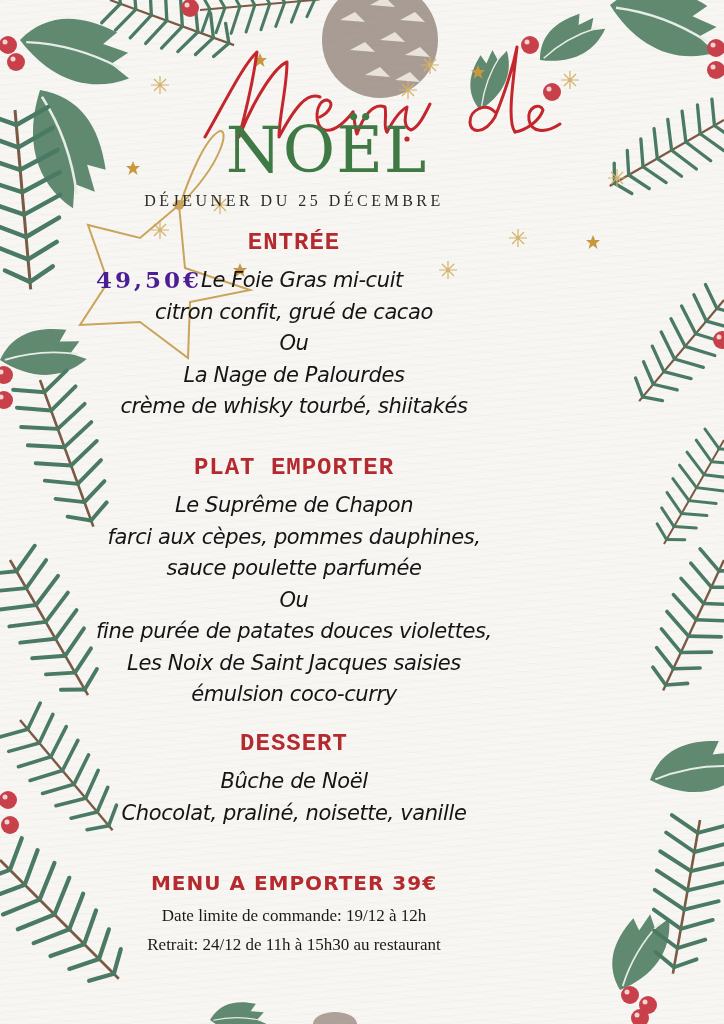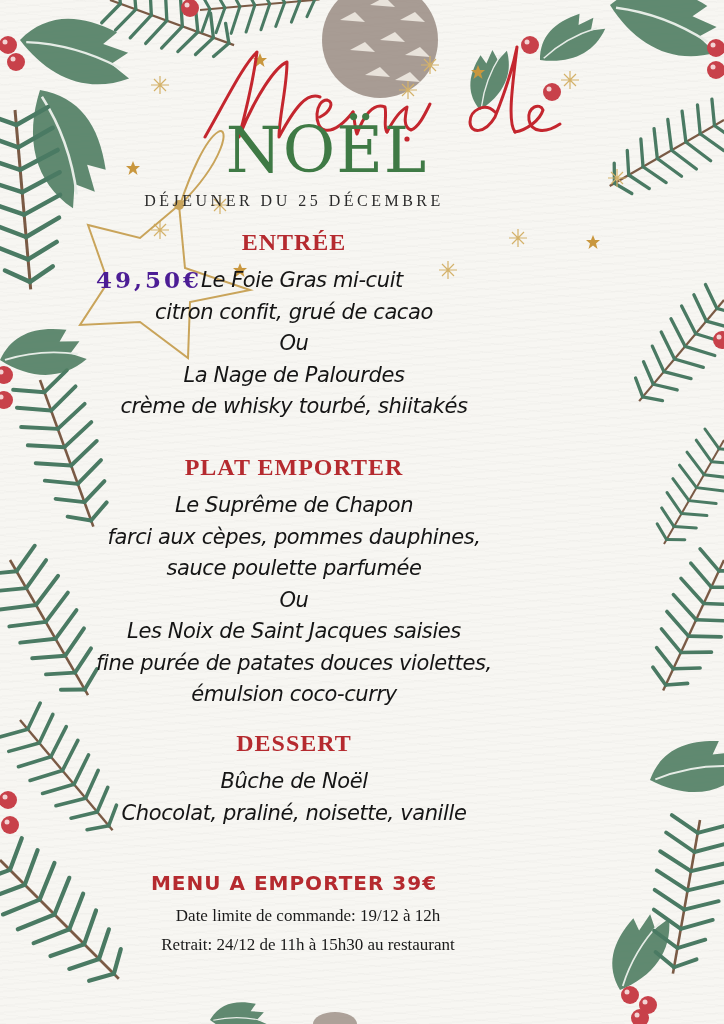--- a/index.html
+++ b/index.html
@@ -26,21 +26,21 @@
     .subtitle {
       top: 192px; font-family: "Liberation Serif", serif; font-size: 16px;
       letter-spacing: 3.5px; color: #2a2a2a;
     }
     .price {
       position: absolute; left: 96px; top: 266px;
       font-family: "DejaVu Serif", serif; font-weight: bold; font-size: 23px;
       letter-spacing: 3px; color: #4c1d95;
     }
     .section-title {
-      font-family: Liberation Serif, serif; font-weight: bold; font-size: 24px;
+      font-family: Liberation Mono, monospace; font-weight: bold; font-size: 24px;
       color: #b52a2f; letter-spacing: 1px;
     }
     .item {
       font-family: "DejaVu Sans", sans-serif; font-style: italic;
       font-size: 21px; color: #151515; line-height: 31.5px; letter-spacing: -0.4px;
     }
     .takeaway-title {
       font-family: "DejaVu Sans", sans-serif; font-weight: bold; font-size: 20px;
       color: #b52a2f; letter-spacing: 1px;
     }
@@ -211,29 +211,29 @@
     <div class="item">La Nage de Palourdes</div>
     <div class="item">crème de whisky tourbé, shiitakés</div>
   </div>
 
   <div class="center section-title" style="top:454px;">PLAT EMPORTER</div>
   <div class="center" style="top:490px;">
     <div class="item">Le Suprême de Chapon</div>
     <div class="item">farci aux cèpes, pommes dauphines,</div>
     <div class="item">sauce poulette parfumée</div>
     <div class="item">Ou</div>
+    <div class="item">fine purée de patates douces violettes,</div>
     <div class="item">Les Noix de Saint Jacques saisies</div>
-    <div class="item">fine purée de patates douces violettes,</div>
     <div class="item">émulsion coco-curry</div>
   </div>
 
   <div class="center section-title" style="top:730px;">DESSERT</div>
   <div class="center" style="top:766px;">
     <div class="item">Bûche de Noël</div>
     <div class="item">Chocolat, praliné, noisette, vanille</div>
   </div>
 
   <div class="center takeaway-title" style="top:871px;">MENU A EMPORTER 39€</div>
-  <div class="center" style="top:902px;padding-left:14px;">
+  <div class="center" style="top:902px;">
     <div class="info">Date limite de  commande: 19/12 à 12h</div>
     <div class="info">Retrait: 24/12 de 11h à 15h30 au restaurant</div>
   </div>
 </div>
 
 </body></html>

